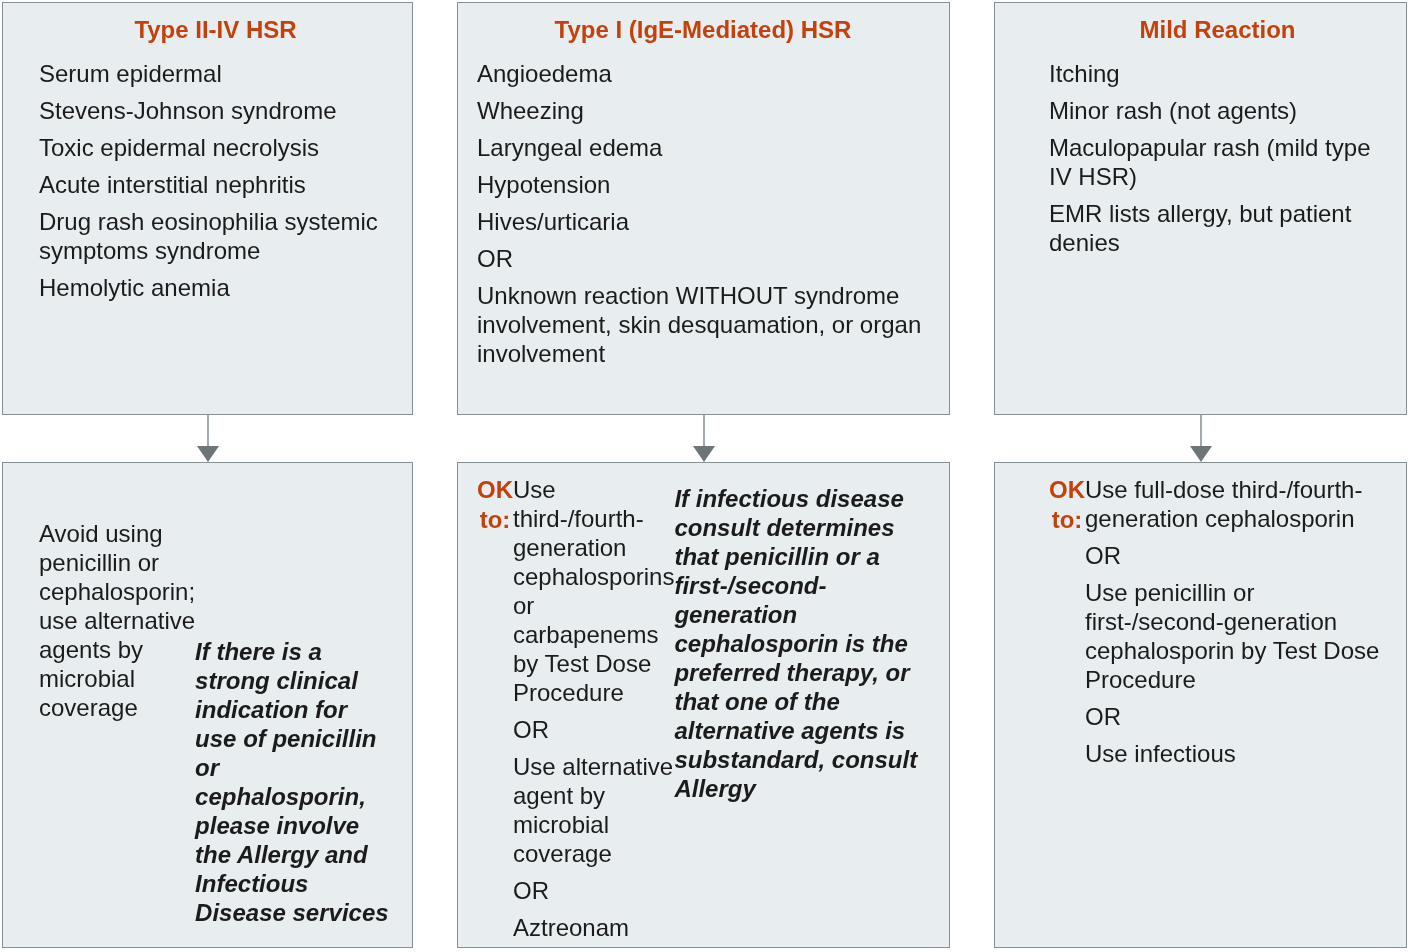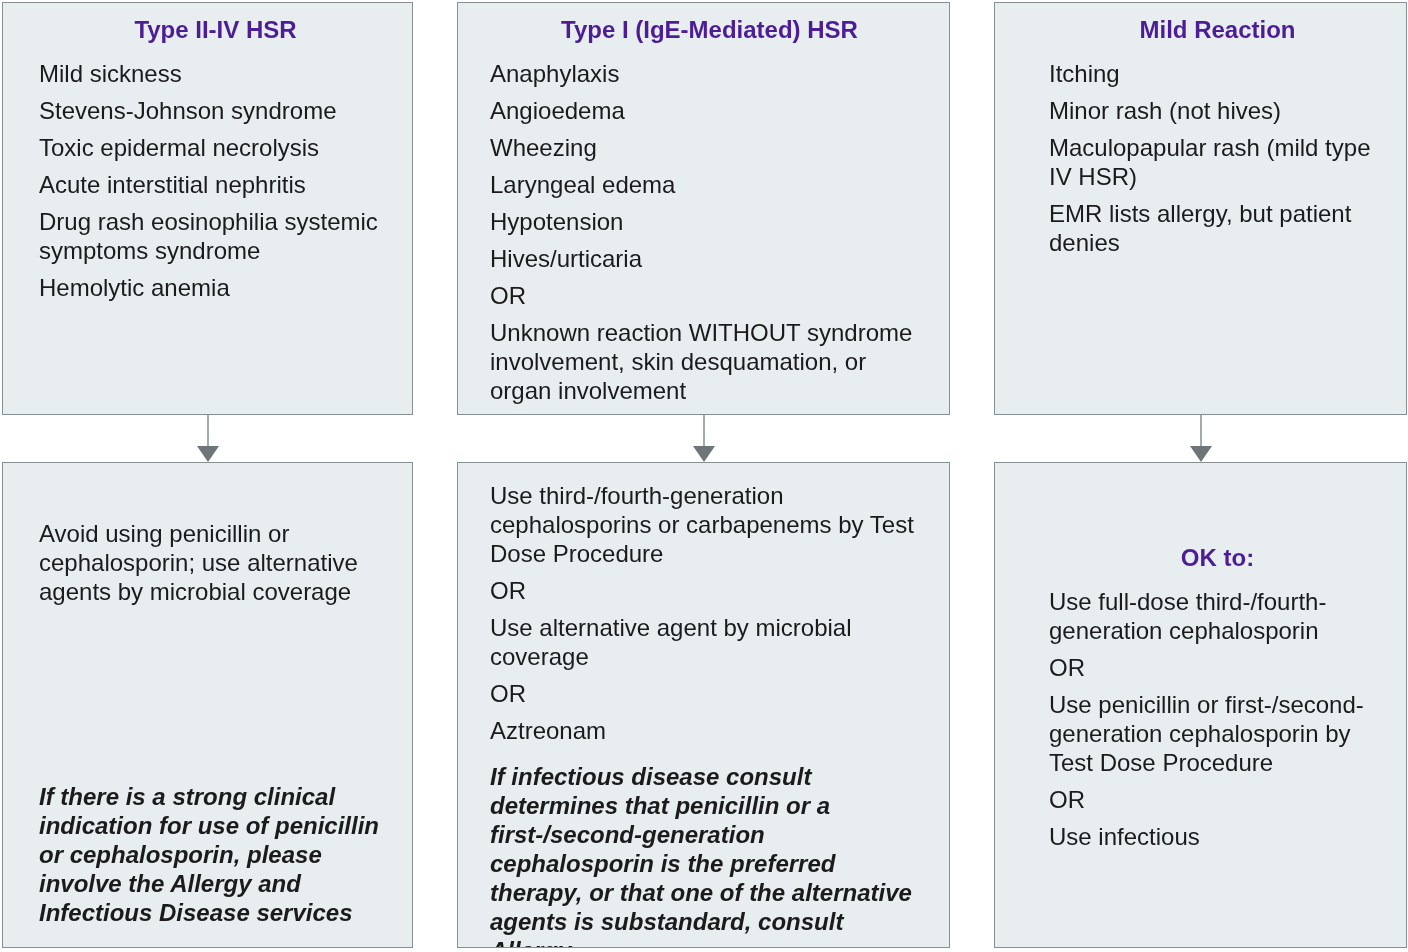--- a/index.html
+++ b/index.html
@@ -14,32 +14,32 @@
   }
   .box{
     background:#e8eef0;
     border:1.5px solid #868f94;
     box-sizing:border-box;
     padding:12px 20px 20px 36px;
     font-size:24px;
     line-height:29px;
     overflow:hidden;
   }
-  .box.c2{padding-left:32px;}
+  .box.c2{padding-left:19px;}
   .box.c3{padding-left:54px;}
   .title{
     font-weight:bold;
-    color:#4c1d95;
+    color:#c2410c;
     text-align:center;
     font-size:24px;
     line-height:30px;
     margin-bottom:14px;
   }
   .items .item{margin-bottom:8px;}
-  .bottom{display:flex;flex-direction:column;justify-content:center;}
+  .bottom{display:flex;flex-direction:row;}
   .lead{
     font-weight:normal;
     margin-top:44px;
   }
   .note{
     font-style:italic;
     font-weight:bold;
     margin-top:9px;
   }
   .bottom.c1 .note{margin-top:auto;}
@@ -58,48 +58,47 @@
   }
 </style>
 </head>
 <body>
 
 <div class="flow">
 
   <div class="box top c1" style="grid-column:1;grid-row:1;">
     <div class="title">Type II-IV HSR</div>
     <div class="items">
-        <div class="item">Mild sickness</div>
+        <div class="item">Serum epidermal</div>
         <div class="item">Stevens-Johnson syndrome</div>
         <div class="item">Toxic epidermal necrolysis</div>
         <div class="item">Acute interstitial nephritis</div>
         <div class="item">Drug rash eosinophilia systemic symptoms syndrome</div>
         <div class="item">Hemolytic anemia</div>
       </div>
   </div>
 
   <div class="box top c2" style="grid-column:2;grid-row:1;">
     <div class="title">Type I (IgE-Mediated) HSR</div>
     <div class="items">
-        <div class="item">Anaphylaxis</div>
         <div class="item">Angioedema</div>
         <div class="item">Wheezing</div>
         <div class="item">Laryngeal edema</div>
         <div class="item">Hypotension</div>
         <div class="item">Hives/urticaria</div>
         <div class="item">OR</div>
         <div class="item">Unknown reaction WITHOUT syndrome involvement, skin desquamation, or organ involvement</div>
       </div>
   </div>
 
   <div class="box top c3" style="grid-column:3;grid-row:1;">
     <div class="title">Mild Reaction</div>
     <div class="items">
         <div class="item">Itching</div>
-        <div class="item">Minor rash (not hives)</div>
+        <div class="item">Minor rash (not agents)</div>
         <div class="item">Maculopapular rash (mild type IV HSR)</div>
         <div class="item">EMR lists allergy, but patient denies</div>
       </div>
   </div>
 
   <div class="arrowcell" style="grid-column:1;grid-row:2;">
     <span class="aline"></span>
     <span class="ahead"></span>
   </div>
   <div class="arrowcell" style="grid-column:2;grid-row:2;">

